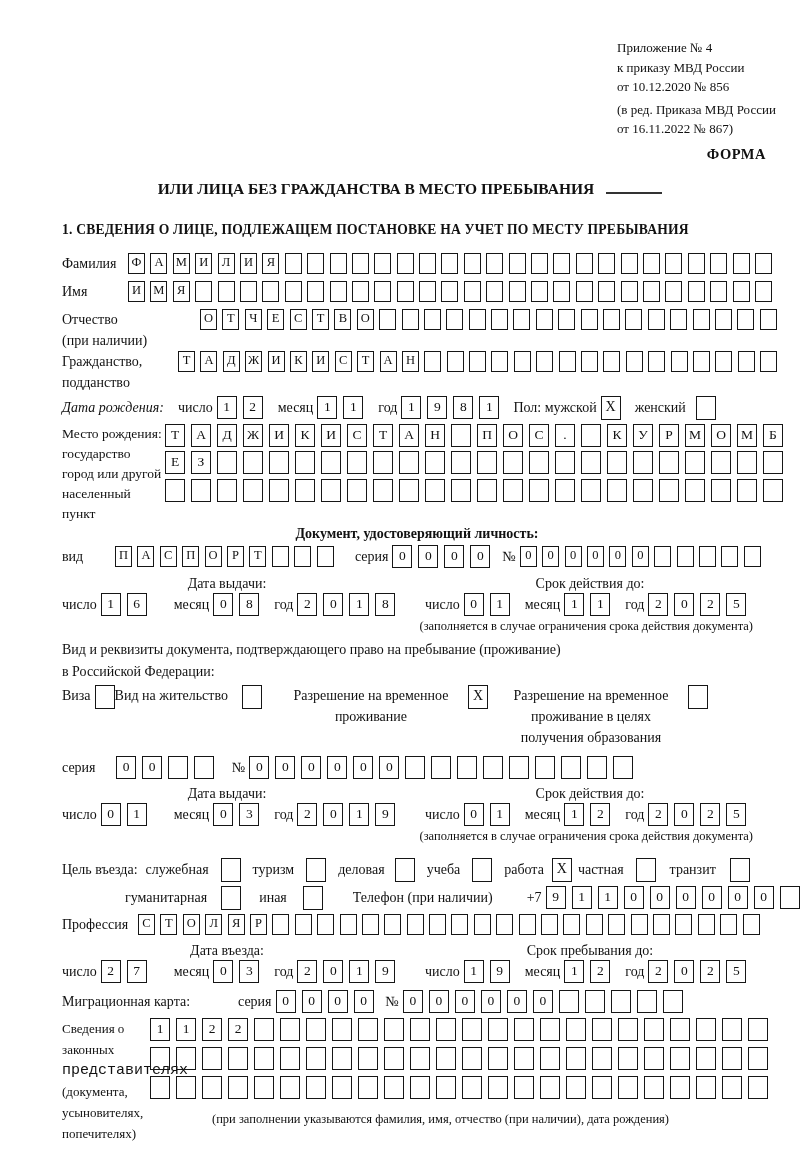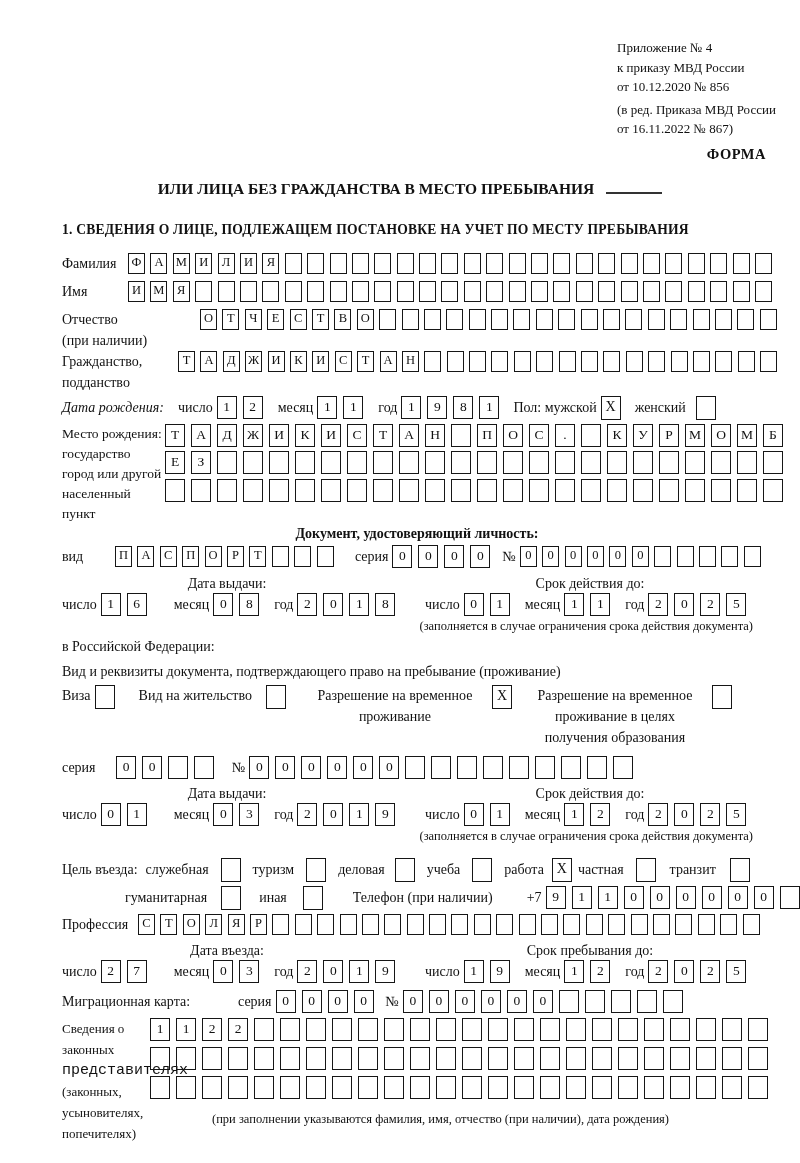--- a/index.html
+++ b/index.html
@@ -404,29 +404,29 @@
       <span class="cells lg">
           <span class="cell">2</span>
           <span class="cell">0</span>
           <span class="cell">2</span>
           <span class="cell">5</span>
         </span>
     </span>
   </div>
   <div class="note" style="width:693px; text-align:right; padding-right:2px; margin-top:2px;">(заполняется в случае ограничения срока действия документа)</div>
 
+  <div class="lbl2" style="margin-top:4px;">Вид и реквизиты документа, подтверждающего право на пребывание (проживание)</div>
   <div class="lbl2" style="margin-top:1px;">в Российской Федерации:</div>
-  <div class="lbl2" style="margin-top:4px;">Вид и реквизиты документа, подтверждающего право на пребывание (проживание)</div>
 
   <div class="frow" style="margin-top:3px;">
     <span class="flabel">Виза</span>
     <span class="cells cb" style="margin-left:4px;">
         <span class="cell"></span>
       </span>
-    <span class="flabel" style="margin-left:24px;">Вид на жительство</span>
+    <span class="flabel" style="">Вид на жительство</span>
     <span class="cells cb" style="margin-left:14px;">
         <span class="cell"></span>
       </span>
     <span class="optlbl" style="width:178px; margin-left:20px;">Разрешение на временное проживание</span>
     <span class="cells cb" style="margin-left:8px;">
         <span class="cell">X</span>
       </span>
     <span class="optlbl" style="width:178px; margin-left:14px;">Разрешение на временное проживание в целях получения образования</span>
     <span class="cells cb" style="margin-left:8px;">
         <span class="cell"></span>
@@ -666,21 +666,21 @@
         <span class="cell"></span>
         <span class="cell"></span>
       </span>
   </div>
 
   <div class="frow" style="margin-top:5px;">
     <span class="wrap-label" style="width:88px;">
       <span style="display:block; font-size:13px; line-height:21px;">Сведения о</span>
       <span style="display:block; font-size:13px; line-height:21px;">законных</span>
       <span style="display:block; font-size:15px; line-height:21px;font-family:Liberation Mono, monospace;">представителях</span>
-      <span style="display:block; font-size:13px; line-height:21px;">(законных,</span>
+      <span style="display:block; font-size:13px; line-height:21px;">(документа,</span>
       <span style="display:block; font-size:13px; line-height:21px;">усыновителях,</span>
       <span style="display:block; font-size:13px; line-height:21px;">попечителях)</span>
     </span>
     <span>
       <span class="cells lg" style="display:flex; margin-bottom:6px;">
           <span class="cell">1</span>
           <span class="cell">1</span>
           <span class="cell">2</span>
           <span class="cell">2</span>
           <span class="cell"></span>

